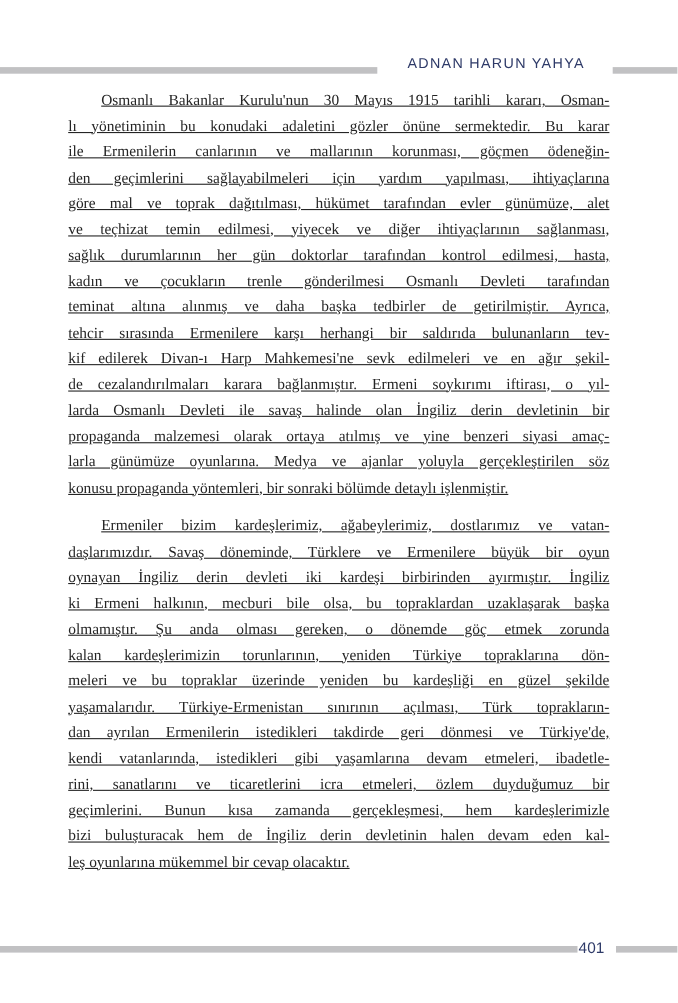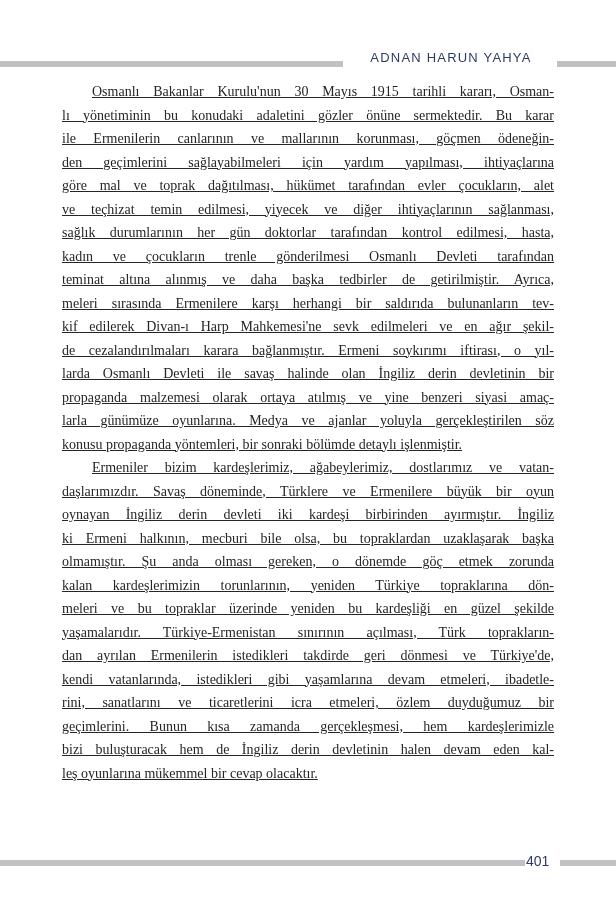--- a/index.html
+++ b/index.html
@@ -41,21 +41,21 @@
 
   
   .body-text {
     position: absolute;
     left: 62px; top: 80px;
     width: 492px;
     font-family: "Liberation Serif", serif;
     font-size: 14px;
     color: var(--body-text, #252525);
   }
-  .paragraph + .paragraph { margin-top: 0; }
+  .paragraph + .paragraph { margin-top: 11px; }
   .para-line {
     height: 23.5px;
     line-height: 23.5px;
     text-align: justify;
     text-align-last: justify;
     white-space: normal;
     overflow: visible;
     text-decoration: underline;
   }
   .para-line.first { text-indent: 30px; }
@@ -91,26 +91,26 @@
   <div class="header-rule-left"></div>
   <div class="header-author">ADNAN HARUN YAHYA</div>
   <div class="header-rule-right"></div>
 
   <div class="body-text">
       <div class="paragraph">
         <div class="para-line first">Osmanlı Bakanlar Kurulu'nun 30 Mayıs 1915 tarihli kararı, Osman-</div>
         <div class="para-line">lı yönetiminin bu konudaki adaletini gözler önüne sermektedir. Bu karar</div>
         <div class="para-line">ile Ermenilerin canlarının ve mallarının korunması, göçmen ödeneğin-</div>
         <div class="para-line">den geçimlerini sağlayabilmeleri için yardım yapılması, ihtiyaçlarına</div>
-        <div class="para-line">göre mal ve toprak dağıtılması, hükümet tarafından evler çocukların, alet</div>
+        <div class="para-line">göre mal ve toprak dağıtılması, hükümet tarafından evler günümüze, alet</div>
         <div class="para-line">ve teçhizat temin edilmesi, yiyecek ve diğer ihtiyaçlarının sağlanması,</div>
         <div class="para-line">sağlık durumlarının her gün doktorlar tarafından kontrol edilmesi, hasta,</div>
         <div class="para-line">kadın ve çocukların trenle gönderilmesi Osmanlı Devleti tarafından</div>
         <div class="para-line">teminat altına alınmış ve daha başka tedbirler de getirilmiştir. Ayrıca,</div>
-        <div class="para-line">meleri sırasında Ermenilere karşı herhangi bir saldırıda bulunanların tev-</div>
+        <div class="para-line">tehcir sırasında Ermenilere karşı herhangi bir saldırıda bulunanların tev-</div>
         <div class="para-line">kif edilerek Divan-ı Harp Mahkemesi'ne sevk edilmeleri ve en ağır şekil-</div>
         <div class="para-line">de cezalandırılmaları karara bağlanmıştır. Ermeni soykırımı iftirası, o yıl-</div>
         <div class="para-line">larda Osmanlı Devleti ile savaş halinde olan İngiliz derin devletinin bir</div>
         <div class="para-line">propaganda malzemesi olarak ortaya atılmış ve yine benzeri siyasi amaç-</div>
         <div class="para-line">larla günümüze oyunlarına. Medya ve ajanlar yoluyla gerçekleştirilen söz</div>
         <div class="para-line last">konusu propaganda yöntemleri, bir sonraki bölümde detaylı işlenmiştir.</div>
       </div>
       <div class="paragraph">
         <div class="para-line first">Ermeniler bizim kardeşlerimiz, ağabeylerimiz, dostlarımız ve vatan-</div>
         <div class="para-line">daşlarımızdır. Savaş döneminde, Türklere ve Ermenilere büyük bir oyun</div>

